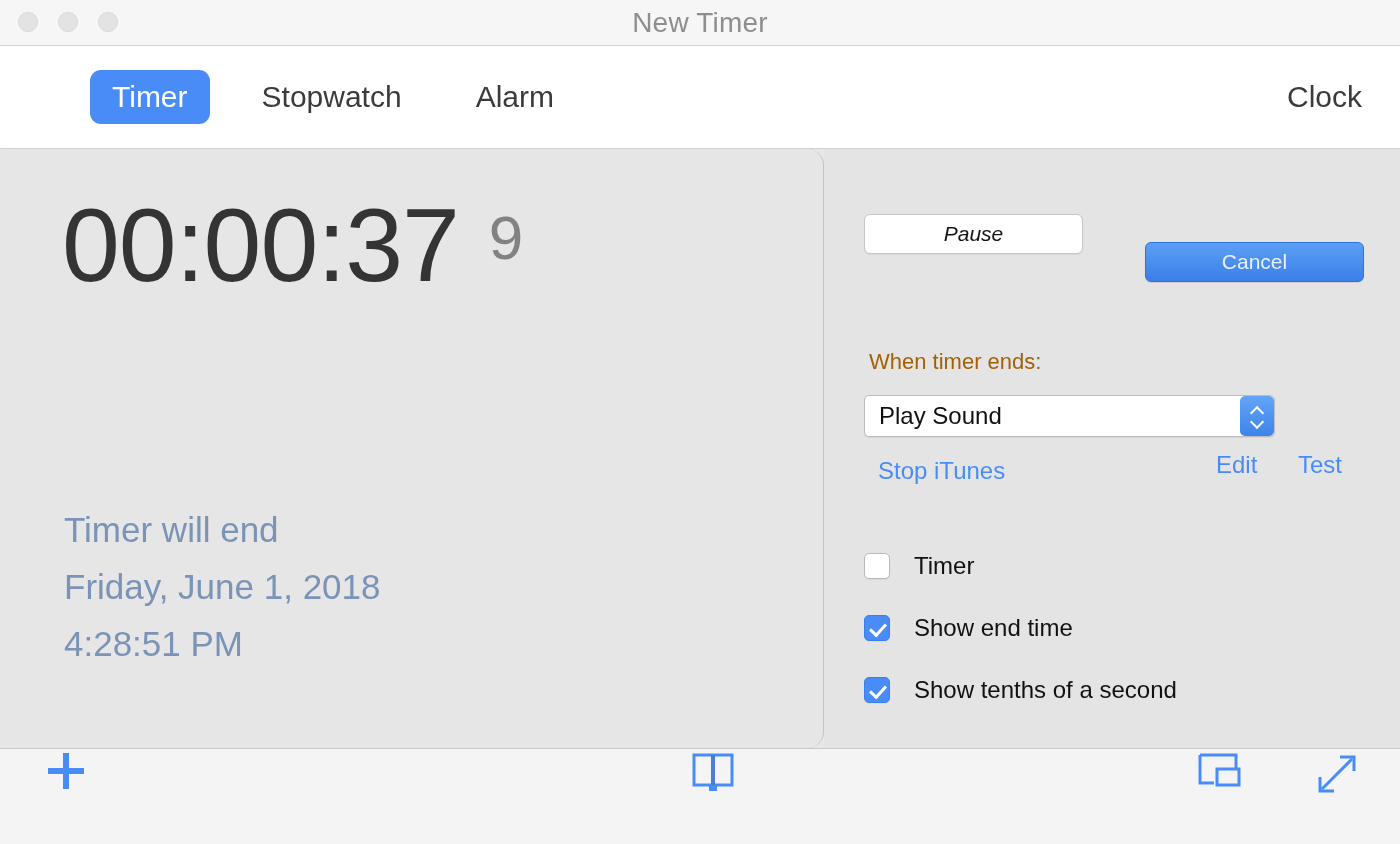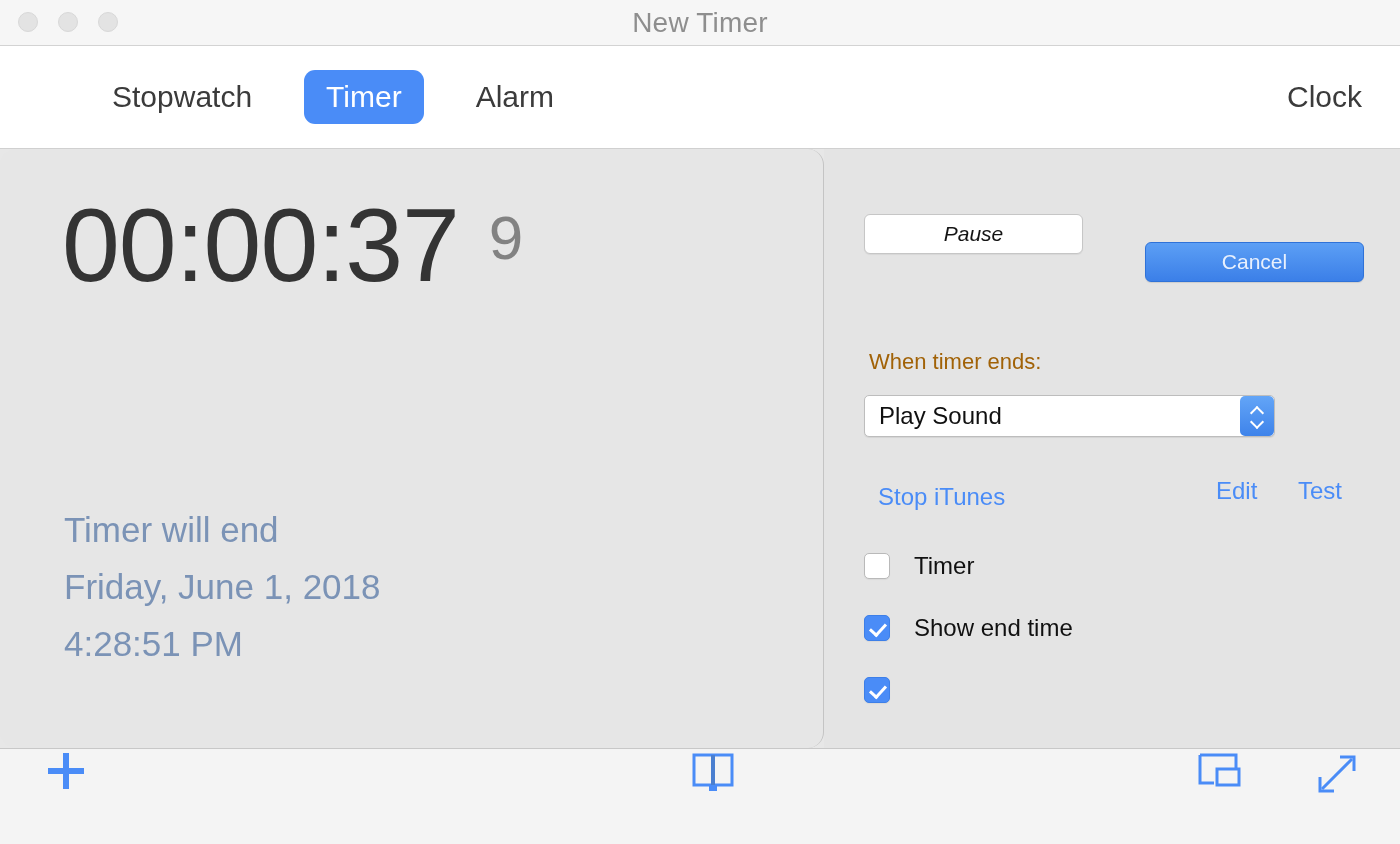--- a/index.html
+++ b/index.html
@@ -263,21 +263,20 @@
     border-bottom: 2.2px solid #ffffff;
     top: -1px;
   }
 
   .link-row {
     position: absolute;
     left: 46px;
     top: 302px;
     width: 505px;
     height: 36px;
-    margin-top: 26px;
   }
   .link {
     position: absolute;
     font-size: 24px;
     color: #4a8cf7;
     white-space: nowrap;
     cursor: default;
   }
   .link-stop  { left: 8px;  top: 6px; }
   .link-edit  { left: 346px; top: 0px; }
@@ -361,22 +360,22 @@
   <div class="titlebar">
     <div class="traffic-lights">
       <div class="tl-dot"></div>
       <div class="tl-dot"></div>
       <div class="tl-dot"></div>
     </div>
     <div class="window-title">New Timer</div>
   </div>
 
   <div class="tabbar">
+    <div class="tab active spaced">Timer</div>
     <div class="tab spaced">Stopwatch</div>
-    <div class="tab active spaced">Timer</div>
     <div class="tab">Alarm</div>
     <div class="tabbar-right">Clock</div>
   </div>
 
   <div class="content">
 
     <div class="left-pane">
       <div class="time-row">
         <div class="time-main">00:00:37</div>
         <div class="time-tenths">9</div>
@@ -421,20 +420,21 @@
         <div class="check-item">
           <span class="checkbox"></span>
           <span class="check-label">Timer</span>
         </div>
         <div class="check-item">
           <span class="checkbox checked"></span>
           <span class="check-label">Show end time</span>
         </div>
         <div class="check-item">
           <span class="checkbox checked"></span>
+          <span class="check-label">Show tenths of a second</span>
         </div>
       </div>
 
     </div>
   </div>
 
   <div class="toolbar">
     <div class="toolbar-icons">
 
       <div class="tb-icon ti ti-plus">

